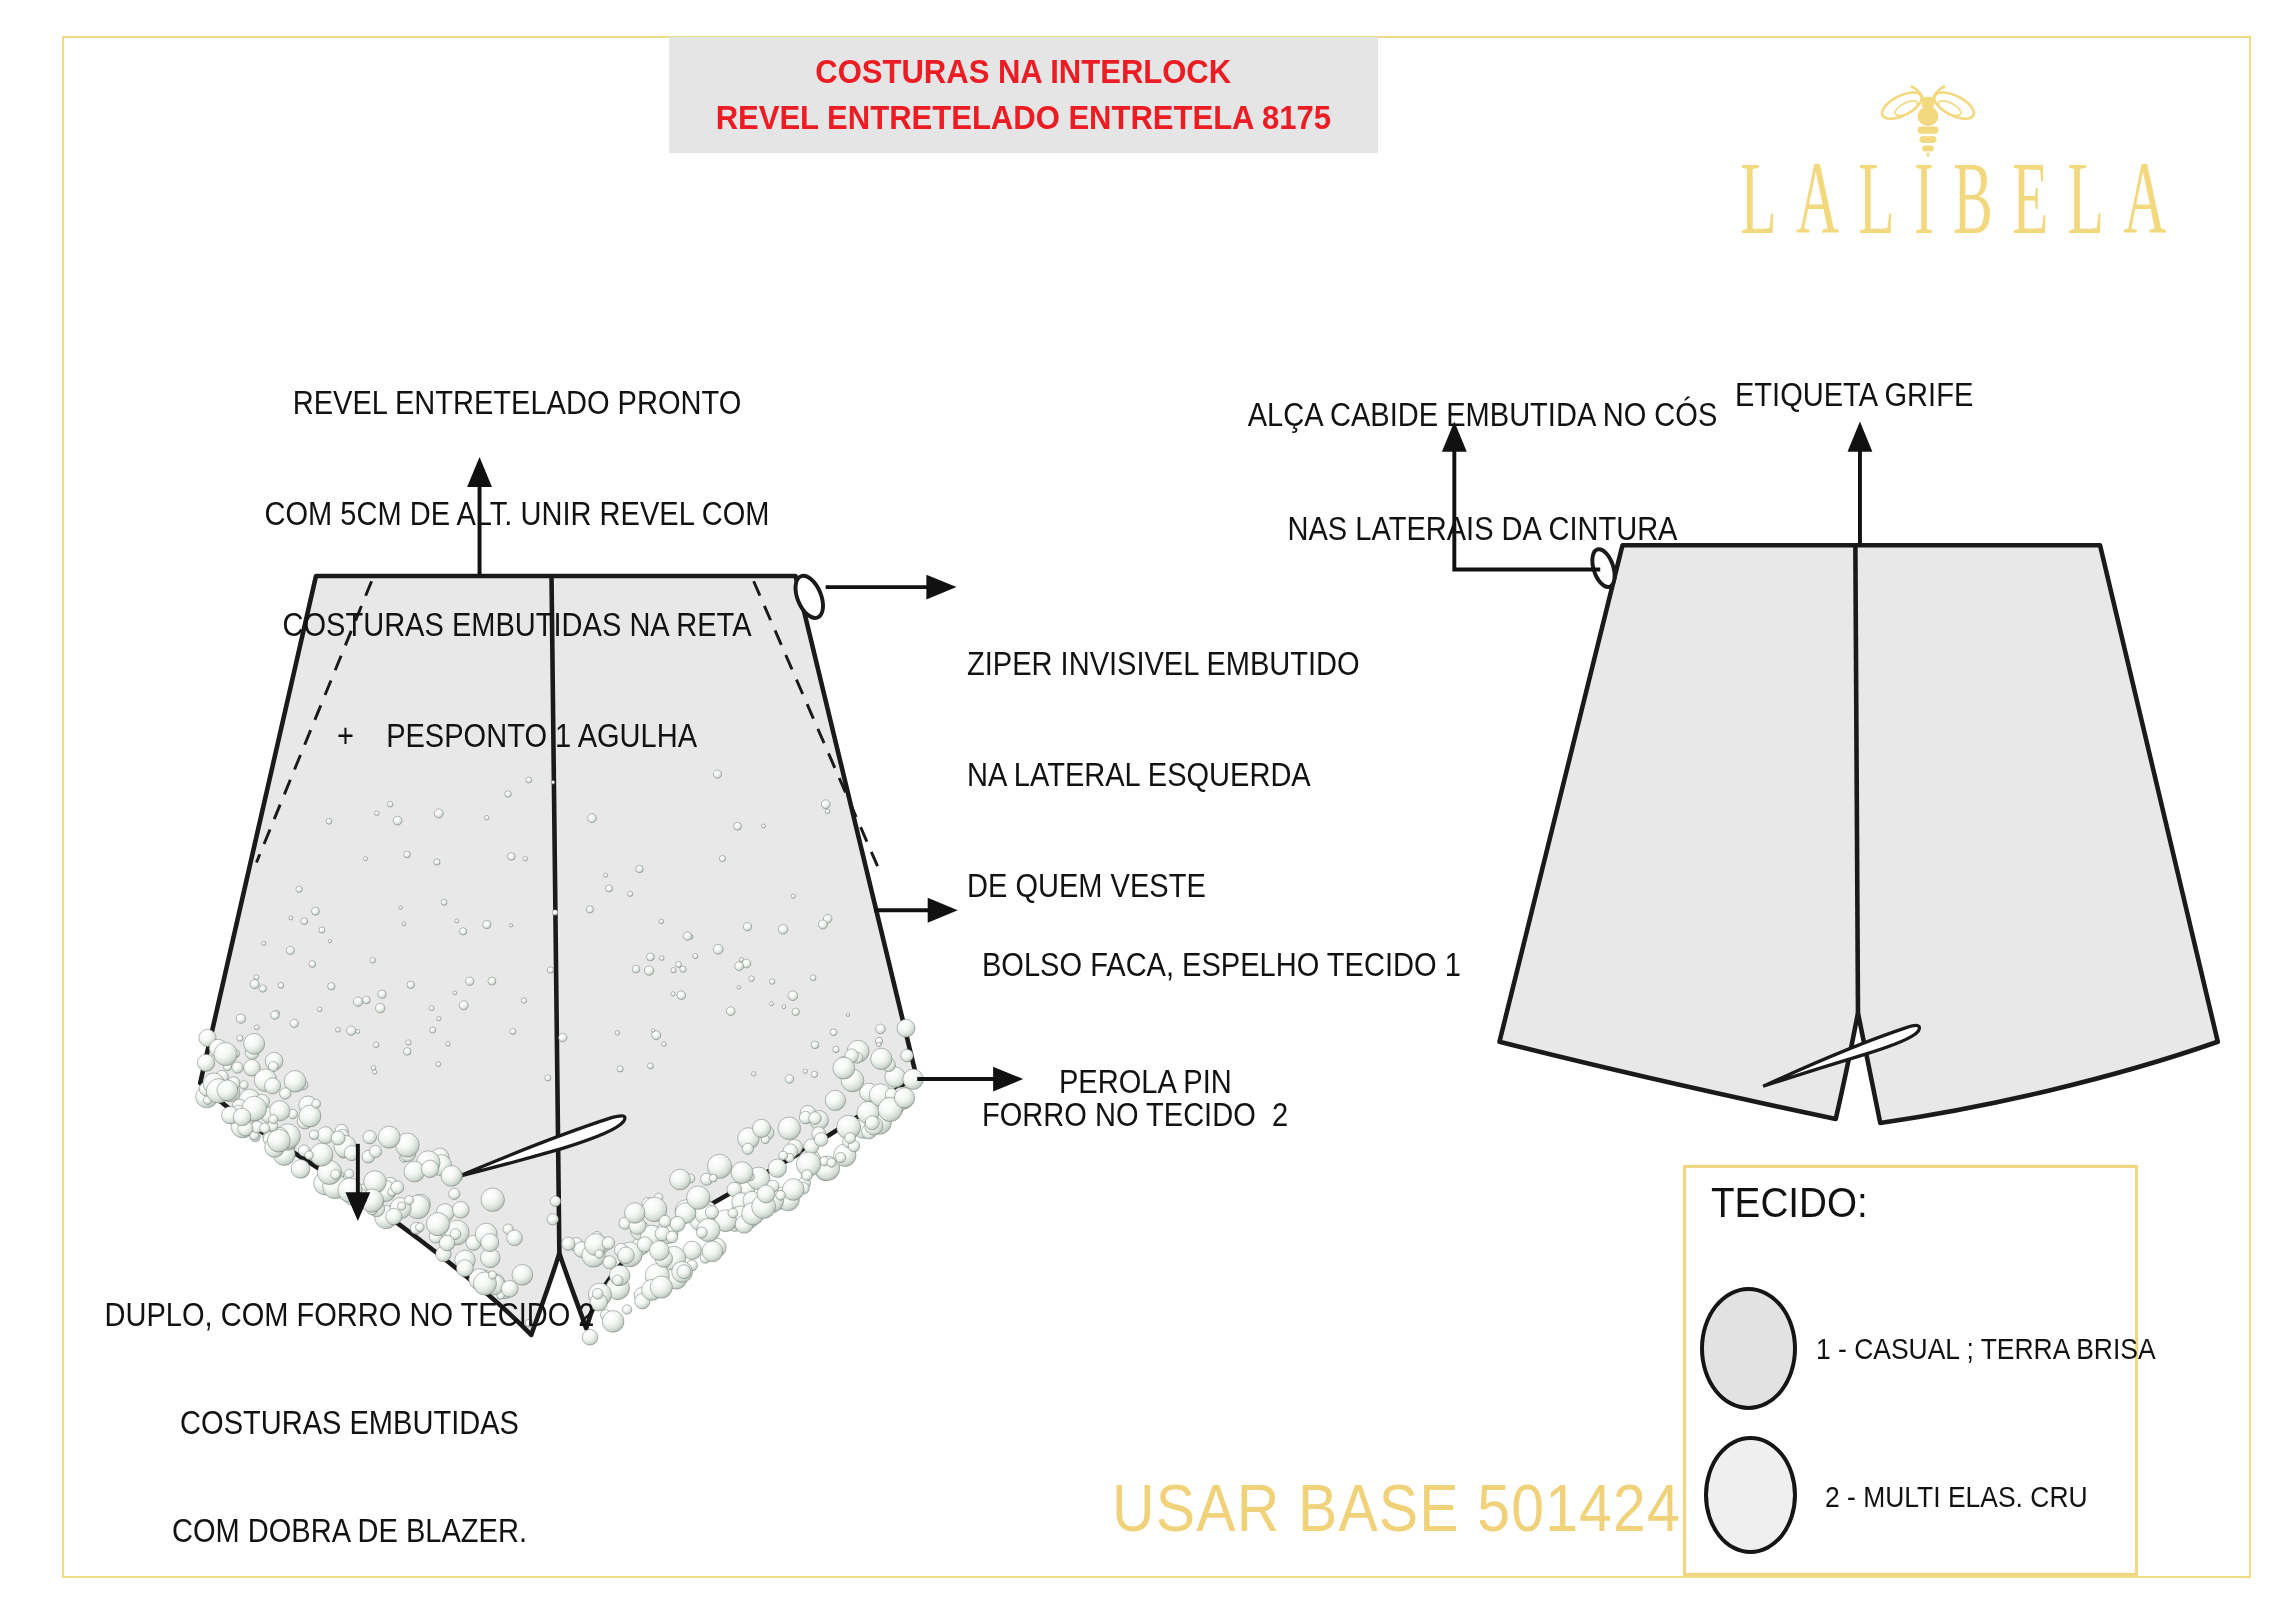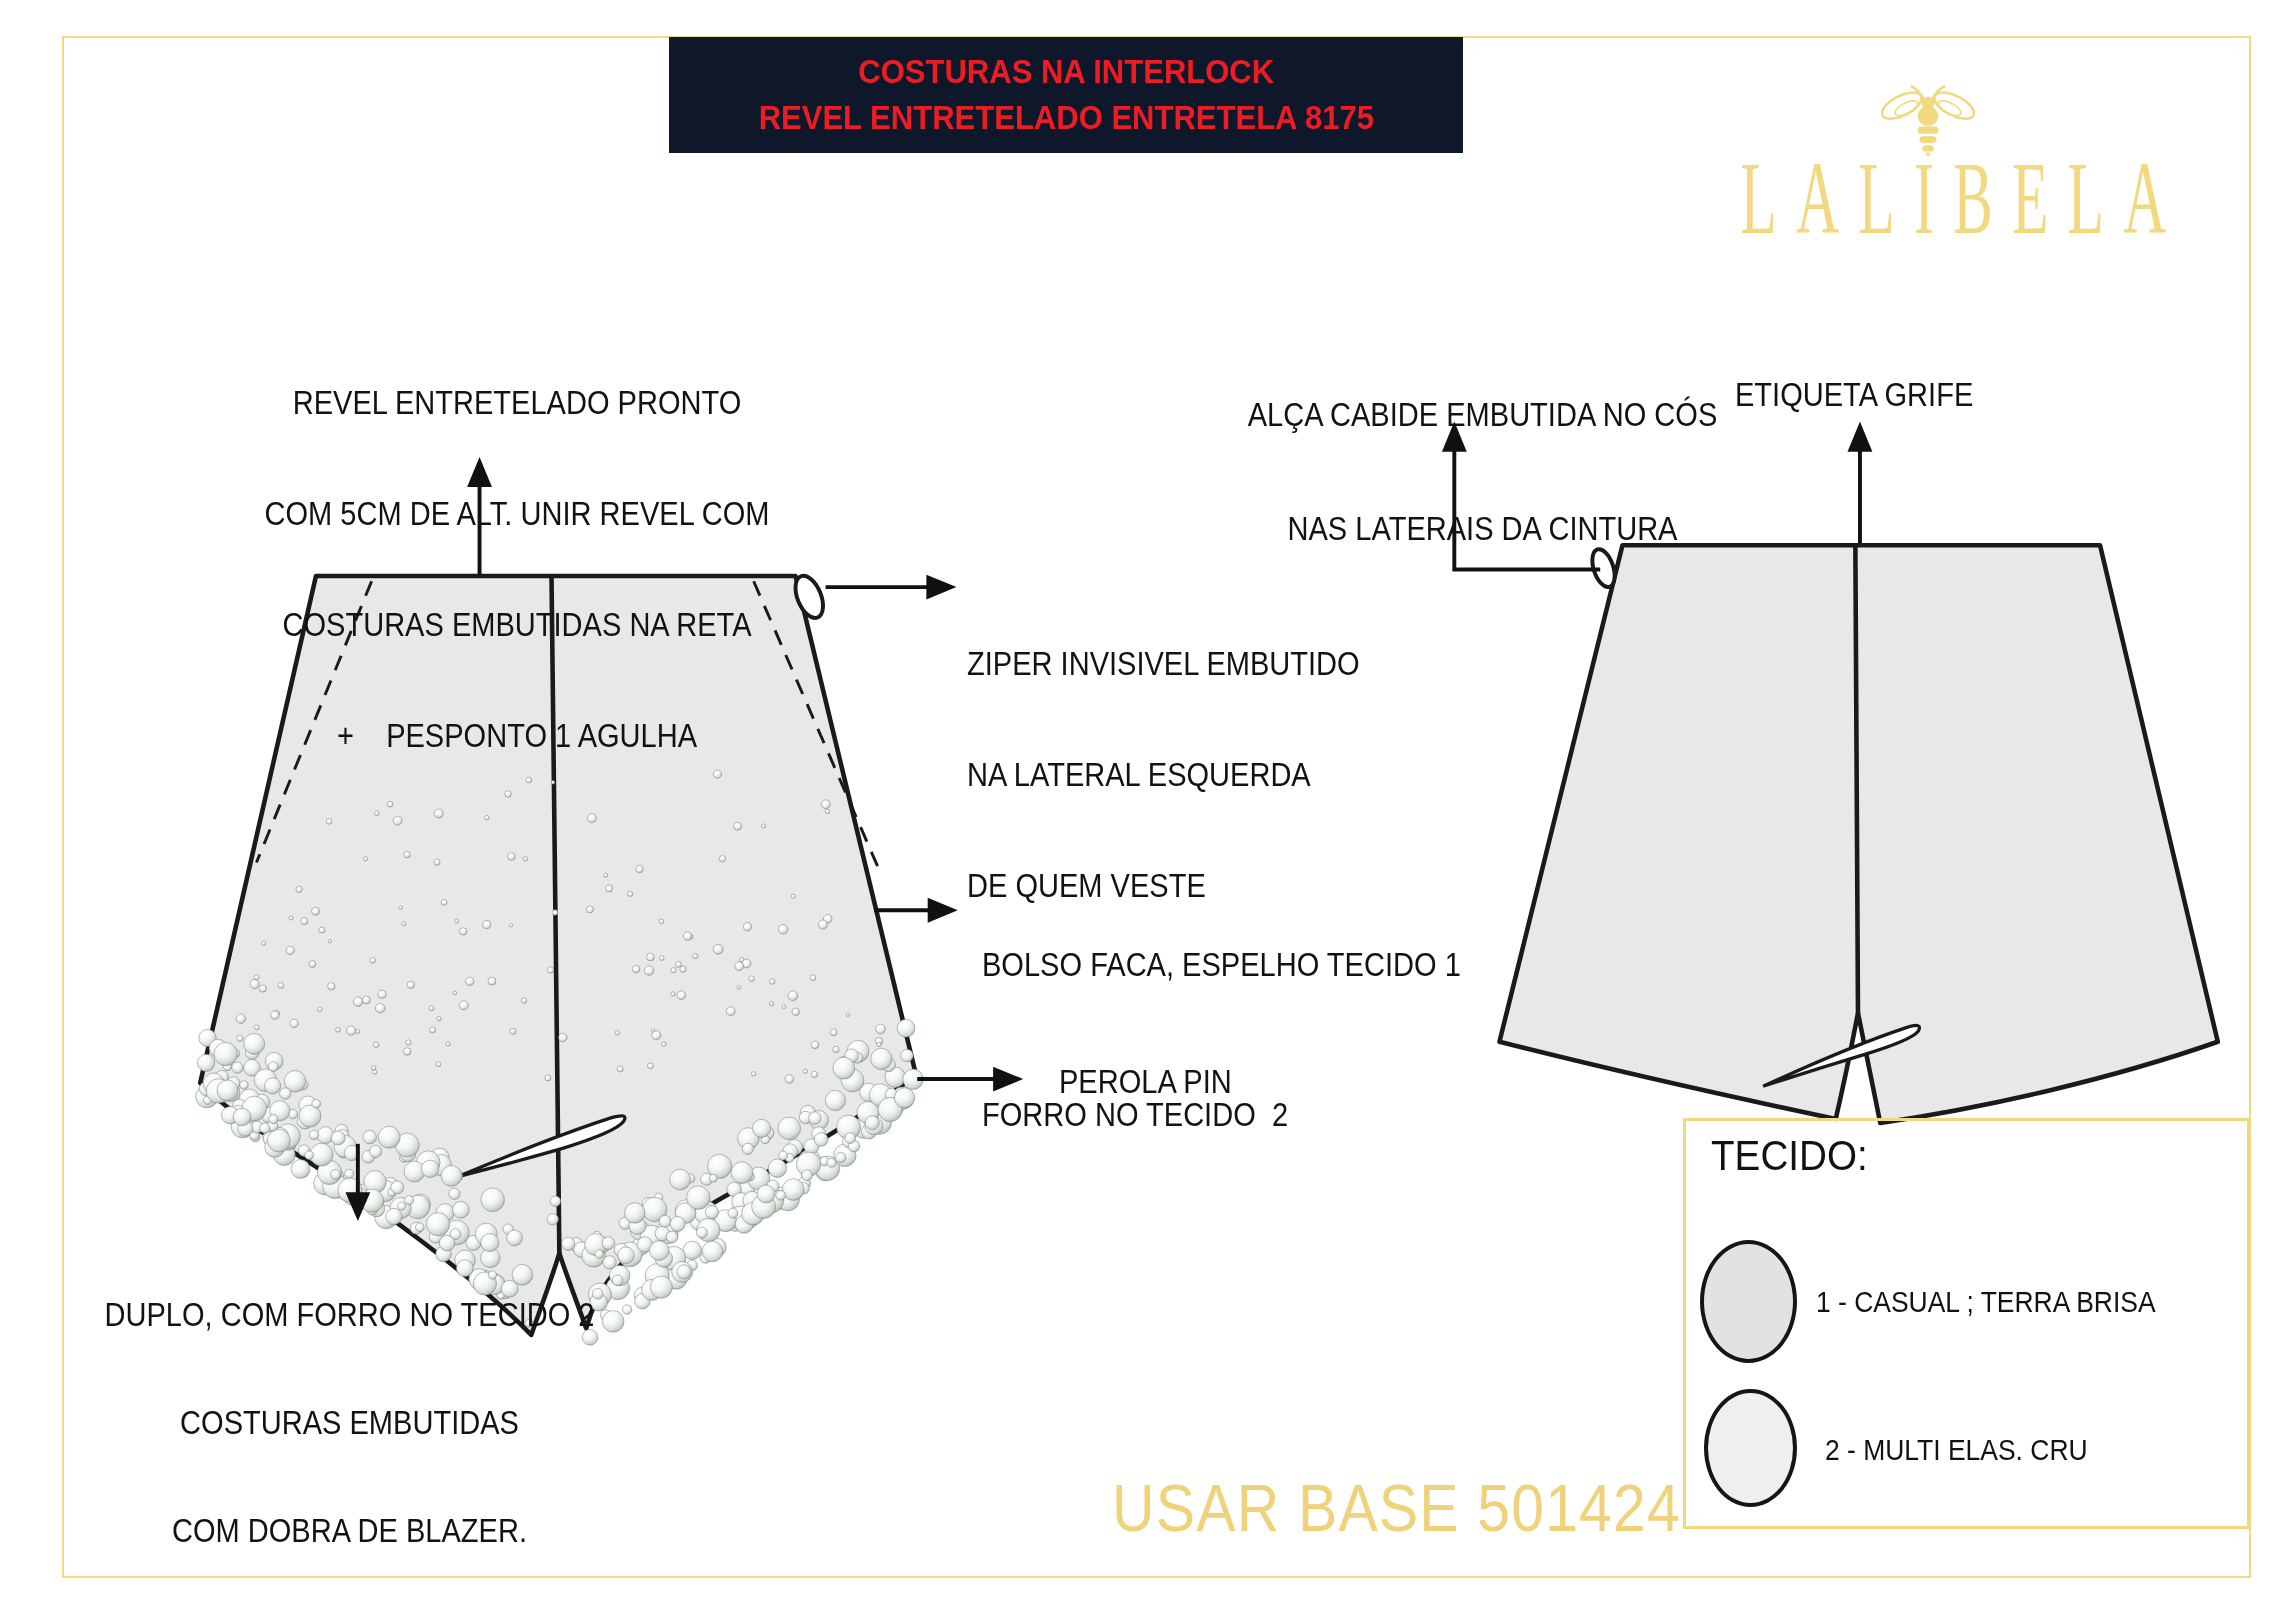--- a/index.html
+++ b/index.html
@@ -2,42 +2,42 @@
 <html style="font-size:10.5px"><head>
 <meta charset="utf-8">
 <style>
   html,body{margin:0;padding:0;background:#fff;}
   #stage{position:relative;width:2295px;height:1623px;background:#ffffff;overflow:hidden;
          font-family:"Liberation Sans",sans-serif;color:#121212;}
   .abs{position:absolute;}
   
   #page-border{left:62px;top:36px;width:2185px;height:1538px;border:2.6px solid #F2DA85;}
   
-  #banner{left:669px;top:37px;width:794px;height:116px;background:#0f172a;
+  #banner{left:669px;top:37px;width:709px;height:116px;background:#e5e5e5;
           display:flex;flex-direction:column;align-items:center;justify-content:center;}
   #banner .bline{font-size:33px;line-height:46px;font-weight:bold;color:#EC1C24;
                  transform:scaleX(0.94);transform-origin:center;white-space:pre;}
   
   #brand-name{left:1603px;top:147px;width:654px;text-align:center;
               font-family:"Liberation Serif",serif;font-size:103px;line-height:1;
               color:#F2D87E;letter-spacing:33px;transform:scaleX(0.58);transform-origin:center;
               white-space:pre;}
   
   .ann{font-size:33px;line-height:37px;white-space:pre;color:#121212;}
   .ctr{text-align:center;transform:scaleX(0.88);transform-origin:center;}
   .lft{text-align:left;transform:scaleX(0.88);transform-origin:left top;}
   #ann-revel{left:216px;top:310px;width:602px;}
   #ann-alca{left:1178px;top:320px;width:609px;line-height:38px;}
   #ann-etiqueta{left:1735px;top:376px;}
   #ann-ziper{left:967px;top:571px;}
   #ann-bolso{left:982px;top:840px;line-height:50px;}
   #ann-perola{left:1059px;top:1063px;}
   #ann-duplo{left:52px;top:1225px;width:595px;line-height:36px;}
   
-  #tecido-box{left:1683px;top:1118px;width:567px;height:411px;border:3.3px solid #F1D77F;box-sizing:border-box;}
+  #tecido-box{left:1683px;top:1165px;width:455px;height:411px;border:3.3px solid #F1D77F;box-sizing:border-box;}
   #tecido-title{left:25px;top:10.5px;font-size:42px;transform:scaleX(0.92);transform-origin:left top;}
   .swatch{border:4.6px solid #151515;border-radius:50%;box-sizing:border-box;}
   #swatch-1{left:14.4px;top:119px;width:97px;height:123px;}
   #swatch-2{left:17.7px;top:268px;width:93px;height:118px;}
   .sw-label{font-size:29.4px;line-height:34px;transform:scaleX(0.9);transform-origin:left top;white-space:pre;}
   #sw-label-1{left:130px;top:164px;}
   #sw-label-2{left:139px;top:312px;}
   
   #footer-note{left:1112px;top:1474px;font-size:67px;line-height:1;color:#F0D27A;
                transform:scaleX(0.88);transform-origin:left top;letter-spacing:1.3px;white-space:pre;}

